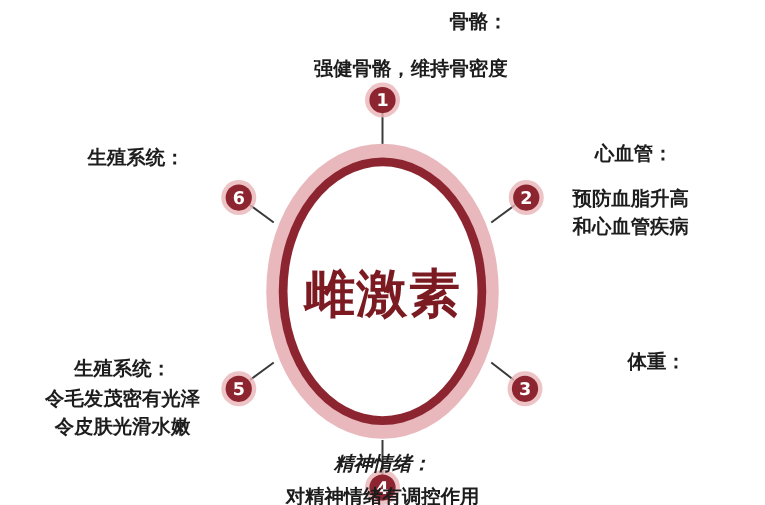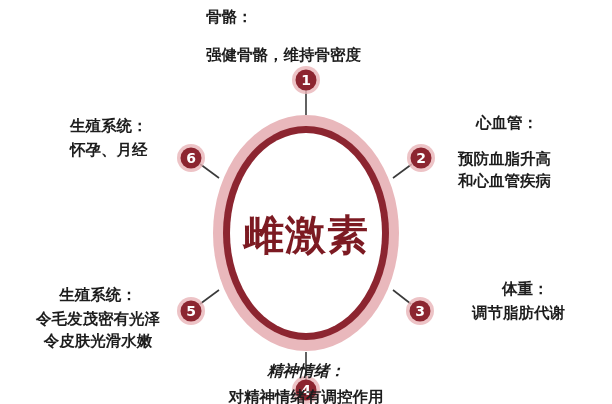--- a/index.html
+++ b/index.html
@@ -60,43 +60,41 @@
   </g>
   <g>
     <circle cx="191" cy="158" r="14" fill="#e8b4b8" opacity="0.8"></circle>
     <circle cx="191" cy="158" r="10.5" fill="#8c2530"></circle>
     <text x="191" y="163" text-anchor="middle" class="badge-num">6</text>
   </g>
 </svg>
 
 <div class="center-text">雌激素</div>
 
-<div class="label" style="left:206px; top:6px; width:200px; text-align:left;">
+<div class="label" style="left:206px; top:6px; width:200px; text-align:right;">
   <span class="title">骨骼：</span>
   <span class="desc" style="margin-top:16px;">强健骨骼，维持骨密度</span>
 </div>
 
 <div class="label" style="left:458px; top:112px; width:120px;">
   <span class="title" style="padding-left:18px;">心血管：</span>
   <span class="desc" style="margin-top:14px;">预防血脂升高</span>
   <span class="desc">和心血管疾病</span>
 </div>
 
 <div class="label" style="left:472px; top:278px; width:120px;">
   <span class="title" style="padding-left:30px;">体重：</span>
-  <span class="desc" style="margin-top:2px;">调节脂肪代谢</span>
 </div>
 
 <div class="label" style="left:206px; top:348px; width:200px; text-align:center;">
   <span class="title" style="margin-top:12px;font-style:italic;">精神情绪：</span>
   <span class="desc" style="margin-top:4px;">对精神情绪有调控作用</span>
 </div>
 
 <div class="label" style="left:28px; top:284px; width:140px; text-align:center;">
   <span class="title">生殖系统：</span>
   <span class="desc" style="margin-top:2px;">令毛发茂密有光泽</span>
   <span class="desc" style="text-align:center;">令皮肤光滑水嫩</span>
 </div>
 
 <div class="label" style="left:70px; top:115px; width:120px;">
   <span class="title">生殖系统：</span>
-  <span class="desc" style="margin-top:2px;">怀孕、月经</span>
 </div>
 
 </body></html>

